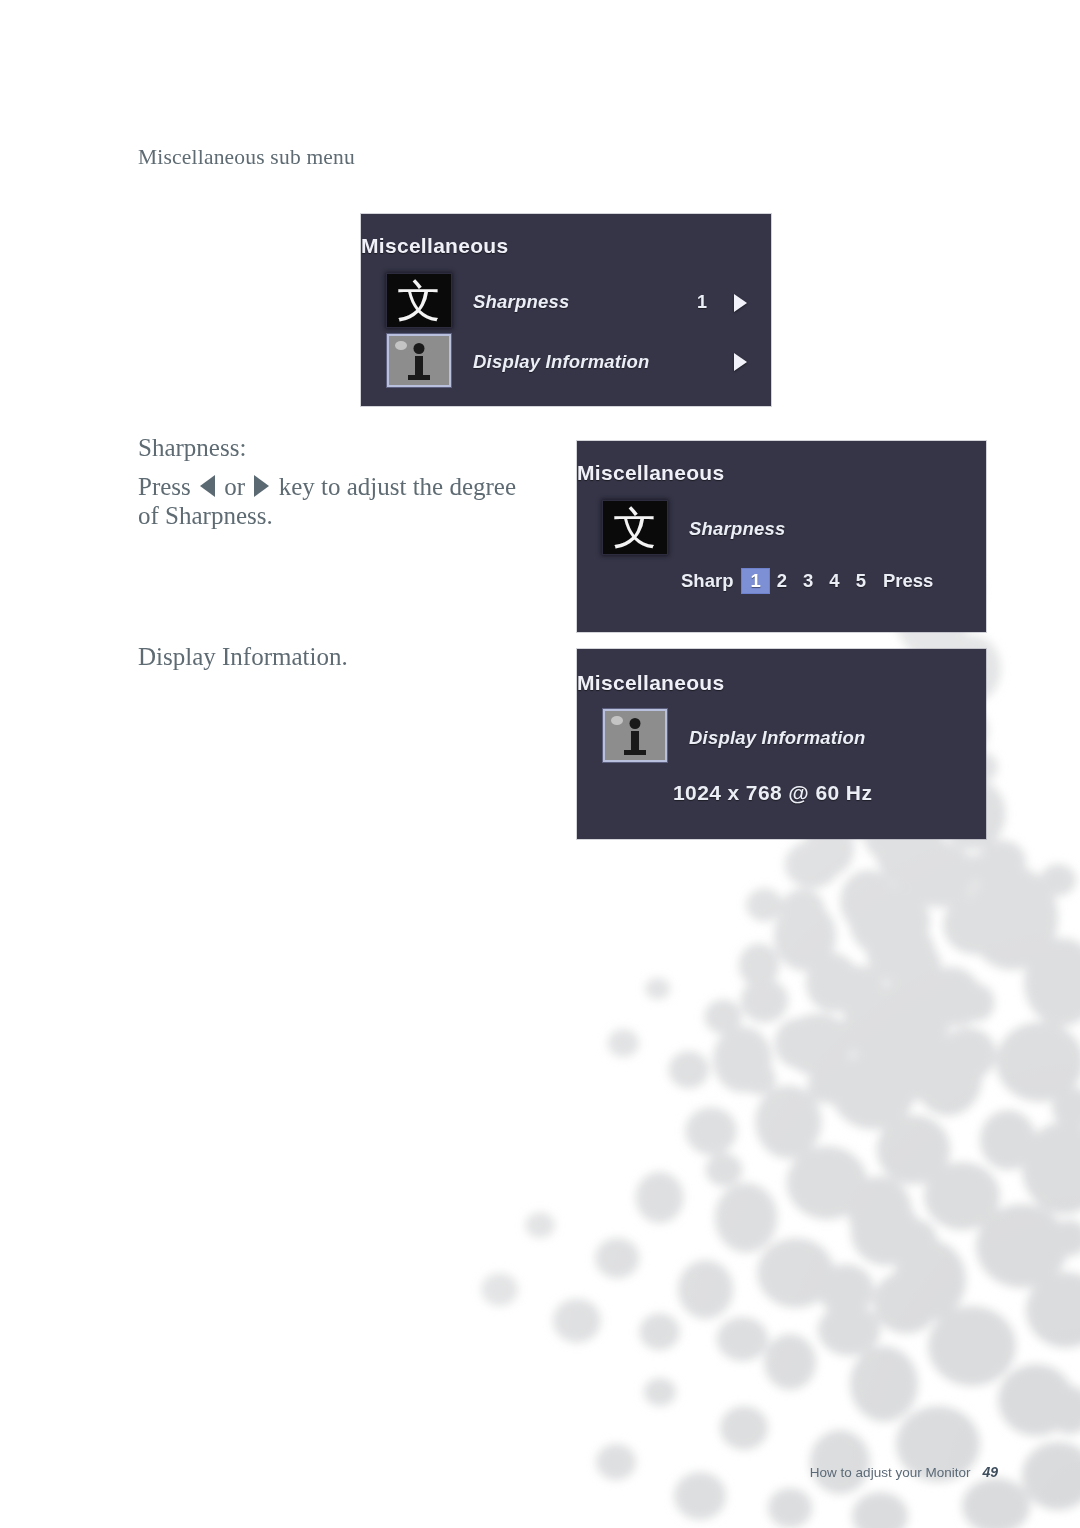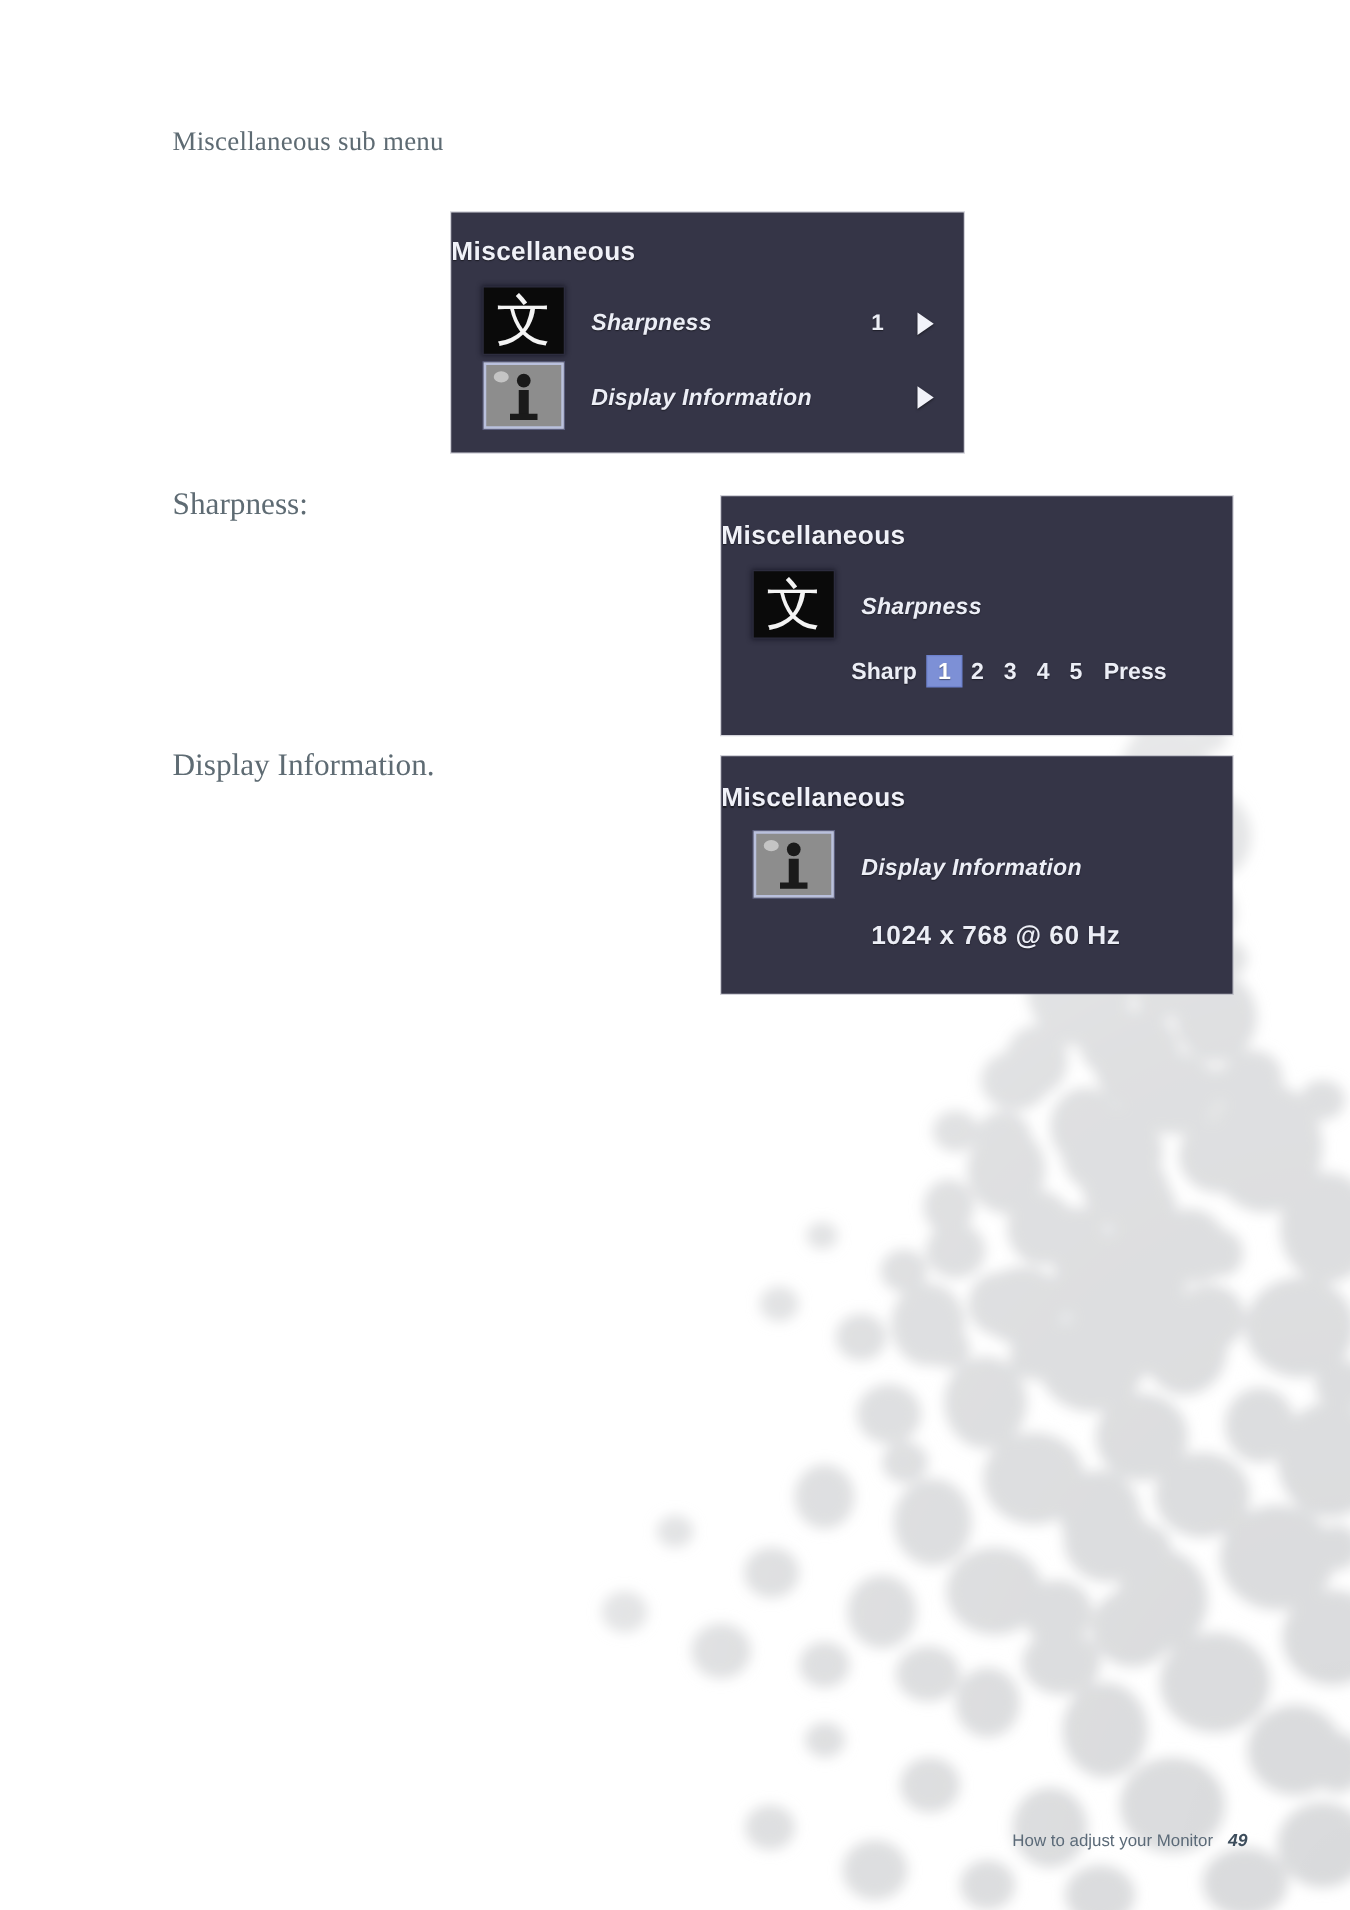--- a/index.html
+++ b/index.html
@@ -21,20 +21,21 @@
     inset: 0;
     z-index: 0;
     pointer-events: none;
   }
 
   
   .page {
     position: absolute;
     inset: 0;
     z-index: 2;
+    margin-top: 44px;
   }
 
   .section-title {
     position: absolute;
     left: 138px;
     top: 101px;
     font-family: "Liberation Serif", serif;
     font-size: 21.5px;
     letter-spacing: .2px;
     color: #5e6b73;
@@ -311,20 +312,27 @@
         <div class="stem" style="top:20px; width:8px; height:20px;"></div>
         <div class="foot" style="top:39px; width:22px; height:5px;"></div>
       </div>
     </div>
     <div class="osd-row-label" style="left:112px; top:137px;">Display Information</div>
     <div class="osd-arrow" style="left:373px; top:139px;"></div>
   </div>
 
   <div class="body-text" id="sharpness-label">Sharpness:</div>
 
+  <div class="body-text" id="sharpness-desc">
+    <span>Press</span>
+    <span class="tri tri-left"></span>
+    <span>or</span>
+    <span class="tri tri-right"></span>
+    <span>key to adjust the degree of Sharpness.</span>
+  </div>
 
   <div class="osd" id="osd-sharpness" style="left:577px; top:397px; width:409px; height:191px;">
 
     <div class="osd-title" style="top:20px;">Miscellaneous</div>
 
     <div class="icon-cjk" style="left:26px; top:60px; width:64px; height:53px;">
       <span style="font-size:44px;">文</span>
     </div>
     <div class="osd-row-label" style="left:112px; top:77px;">Sharpness</div>
 
@@ -348,20 +356,20 @@
     <div class="icon-info" style="left:26px; top:60px; width:64px; height:53px;">
       <div class="glyph">
         <div class="hl" style="left:6px; top:5px; width:12px; height:9px; opacity:.55;"></div>
         <div class="dot" style="top:7px; width:11px; height:11px;"></div>
         <div class="stem" style="top:20px; width:8px; height:20px;"></div>
         <div class="foot" style="top:39px; width:22px; height:5px;"></div>
       </div>
     </div>
     <div class="osd-row-label" style="left:112px; top:78px;">Display Information</div>
 
-    <div class="osd-readout" style="left:120px; top:132px;text-align:center;">1024 x 768 @ 60 Hz</div>
+    <div class="osd-readout" style="left:96px; top:132px;text-align:center;">1024 x 768 @ 60 Hz</div>
   </div>
 
   <div class="footer">
     <span>How to adjust your Monitor</span><span class="pageno">49</span>
   </div>
 
 </div>
 
 </body></html>

